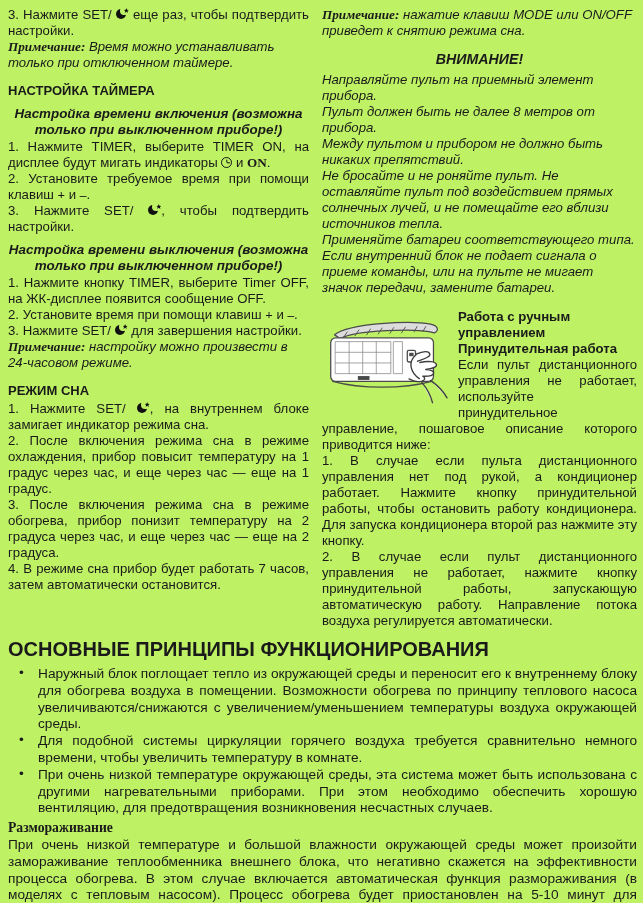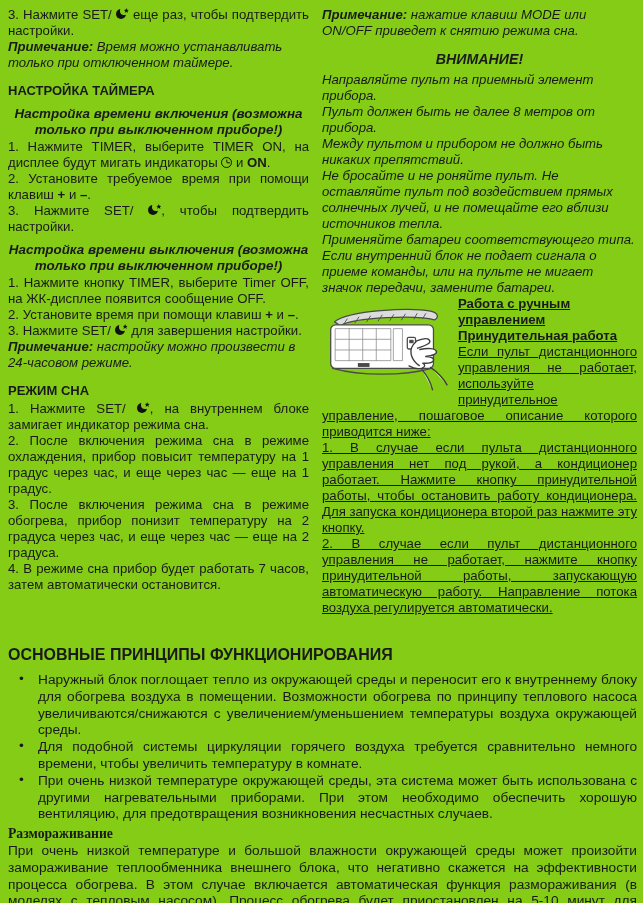--- a/index.html
+++ b/index.html
@@ -1,54 +1,54 @@
 <!DOCTYPE html>
 <html lang="ru"><head>
 <meta charset="utf-8">
 <style>
   html,body{margin:0;padding:0;background:#ffffff;}
   .page{
     width:643px;height:903px;overflow:hidden;box-sizing:border-box;
-    background:#84cc16;color:#1a1a1a;
+    background:#bef264;color:#1a1a1a;
     font-family:"Liberation Sans","DejaVu Sans",sans-serif;
     padding:7px 6px 0 8px;
   }
   .cols{display:flex;gap:13px;}
   .col{font-size:13.2px;line-height:16px;}
   .col-left{width:301px;flex:0 0 301px;}
   .col-right{width:315px;flex:0 0 315px;}
 
   .p{margin:0;}
   .p.justify{text-align:justify;}
   .note{font-style:italic;}
-  .h1{font-size:16px;font-weight:bold;line-height:22px;margin:28px 0 6px;}
+  .h1{font-size:20px;font-weight:bold;line-height:22px;margin:9px 0 6px;}
   .h2{font-size:13px;font-weight:bold;line-height:17px;margin:11px 0 2px;}
   .h3{font-size:13.4px;font-weight:bold;font-style:italic;line-height:16px;margin:7px 0 1px;text-align:center;}
   .h3.attn{font-size:14.2px;margin:12px 0 5px;}
   .h4{font-weight:bold;margin:0;}
-  .b{font-weight:bold;}
+  .b{font-weight:bold;font-family:Liberation Serif, serif;}
   .i{font-style:italic;}
 
   
   .ic{display:inline-block;position:relative;vertical-align:-1px;}
   .ic-moon-star{width:13px;height:12px;}
   .ic-moon-star::before{
     content:"";position:absolute;left:0;top:1px;width:10px;height:10px;
     border-radius:50%;box-shadow:inset 3px -3px 0 1px #111;
   }
   .ic-moon-star::after{
     content:"";position:absolute;right:0;top:0;width:5px;height:5px;background:#111;
     clip-path:polygon(50% 0%,63% 35%,100% 38%,72% 60%,82% 100%,50% 76%,18% 100%,28% 60%,0% 38%,37% 35%);
   }
   .ic-timer-clock{width:11px;height:11px;border:1.4px solid #111;border-radius:50%;box-sizing:border-box;}
   .ic-timer-clock::before{content:"";position:absolute;left:50%;top:50%;width:1.4px;height:3.4px;background:#111;transform:translate(-50%,-100%);}
   .ic-timer-clock::after{content:"";position:absolute;left:50%;top:50%;width:3.2px;height:1.4px;background:#111;transform:translateY(-50%);}
 
   
-  .manual{text-decoration:underline;}
+  .manual{margin-top:13px;}
   .manual .fig{float:left;margin:2px 10px 2px 0;}
   .manual::after{content:"";display:block;clear:both;}
   .manual .p{text-align:justify;}
 
   
   .bottom{font-size:13.7px;line-height:16.8px;}
   .bottom .p{text-align:justify;margin:0;}
   .bullets{margin:2px 0 3px;padding:0;list-style:none;}
   .bullets li{position:relative;padding-left:30px;text-align:justify;}
   .bullets li::before{content:"•";position:absolute;left:11px;top:-1px;}

